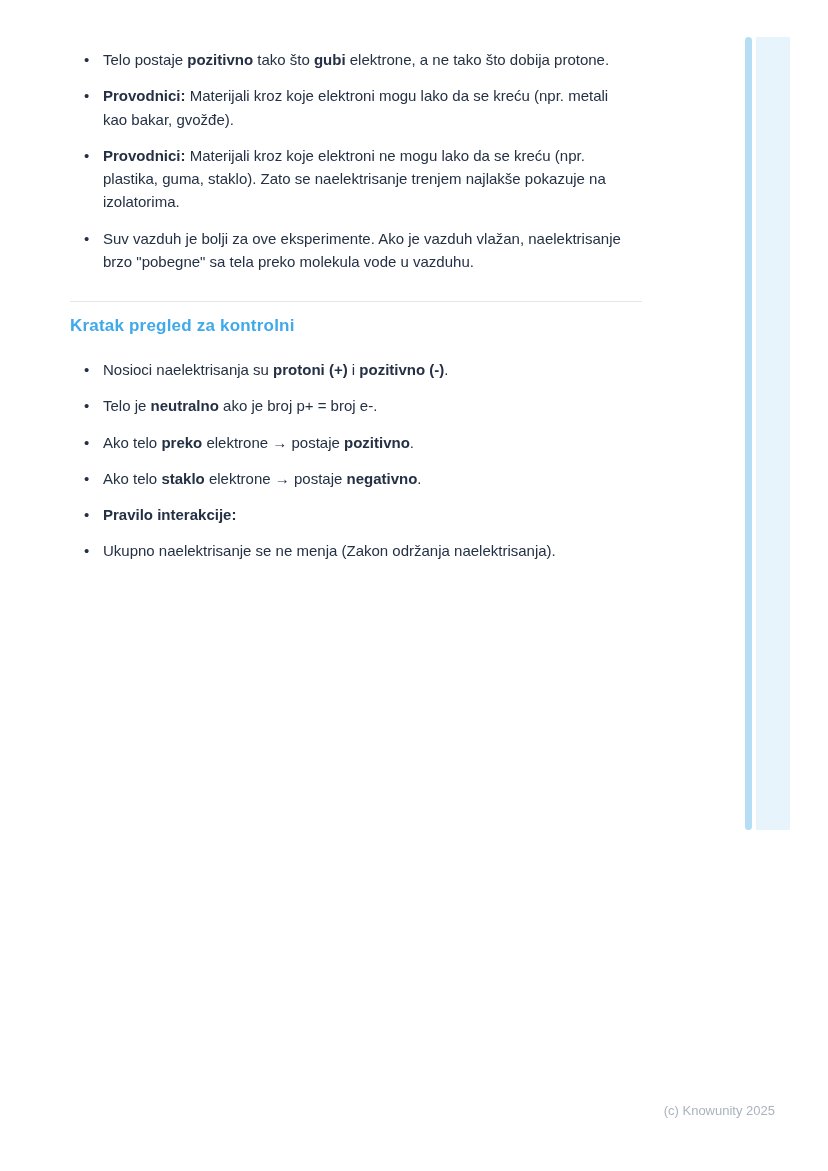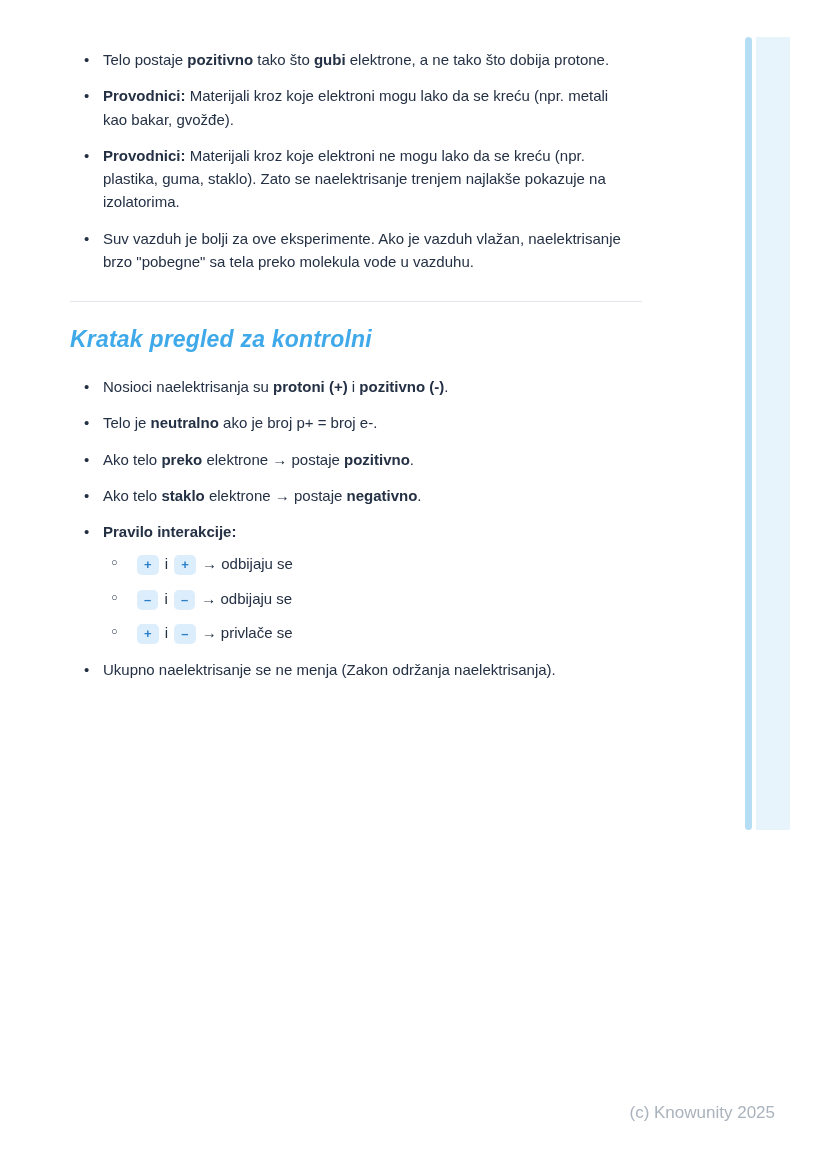--- a/index.html
+++ b/index.html
@@ -28,22 +28,22 @@
   ul.main > li::before{
     content:"\2022";position:absolute;left:6px;top:0;
     font-size:15px;color:var(--text);
   }
   .b{font-weight:700;}
   .divider{
     border:none;border-top:1px solid var(--divider);
     margin:28px 0 0 0;
   }
   .heading{
-    margin:24px 0 22px 0;font-size:23px;font-weight:700;
-    color:var(--heading);letter-spacing:.2px;font-style:italic;
+    margin:14px 0 22px 0;font-size:17px;font-weight:700;
+    color:var(--heading);letter-spacing:.2px;
   }
   ul.sublist{margin:10px 0 2px 0;padding:0;list-style:none;}
   ul.sublist > li{
     position:relative;padding-left:32px;margin-bottom:12px;
     font-size:15px;line-height:1.5;font-weight:400;
   }
   ul.sublist > li::before{
     content:"\25CB";position:absolute;left:8px;top:1px;
     font-size:11px;color:var(--text);
   }
@@ -56,45 +56,41 @@
   .accent-bar{
     position:absolute;top:37px;right:76px;width:7px;height:793px;
     background:var(--accent-bar);border-radius:4px;
   }
   .side-panel{
     position:absolute;top:37px;right:38px;width:34px;height:793px;
     background:var(--side-panel);
   }
   .footer{
     position:absolute;top:1103px;right:53px;
-    font-size:17px;color:var(--footer);
+    font-size:13px;color:var(--footer);
   }
 </style>
 </head>
 <body>
 
 <div class="page">
   <div class="content">
     <ul class="main">
         <li><span>Telo postaje </span><span class="b">pozitivno</span><span> tako što </span><span class="b">gubi</span><span> elektrone, a ne tako što dobija protone.</span></li>
         <li><span class="b">Provodnici:</span><span> Materijali kroz koje elektroni mogu lako da se kreću (npr. metali kao bakar, gvožđe).</span></li>
         <li><span class="b">Provodnici:</span><span> Materijali kroz koje elektroni ne mogu lako da se kreću (npr. plastika, guma, staklo). Zato se naelektrisanje trenjem najlakše pokazuje na izolatorima.</span></li>
         <li><span>Suv vazduh je bolji za ove eksperimente. Ako je vazduh vlažan, naelektrisanje brzo "pobegne" sa tela preko molekula vode u vazduhu.</span></li>
       </ul>
     <hr class="divider">
     <h2 class="heading">Kratak pregled za kontrolni</h2>
     <ul class="main">
         <li><span>Nosioci naelektrisanja su </span><span class="b">protoni (+)</span><span> i </span><span class="b">pozitivno (-)</span><span>.</span></li>
         <li><span>Telo je </span><span class="b">neutralno</span><span> ako je broj p+ = broj e-.</span></li>
         <li><span>Ako telo </span><span class="b">preko</span><span> elektrone → postaje </span><span class="b">pozitivno</span><span>.</span></li>
         <li><span>Ako telo </span><span class="b">staklo</span><span> elektrone → postaje </span><span class="b">negativno</span><span>.</span></li>
-        <li><span class="b">Pravilo interakcije:</span><ul class="sublist">
-            <li><span class="badge">+</span><span> i </span><span class="badge">+</span><span> → odbijaju se</span></li>
-            <li><span class="badge">–</span><span> i </span><span class="badge">–</span><span> → odbijaju se</span></li>
-            <li><span class="badge">+</span><span> i </span><span class="badge">–</span><span> → privlače se</span></li>
-          </ul></li>
+        <li><span class="b">Pravilo interakcije:</span></li>
         <li><span>Ukupno naelektrisanje se ne menja (Zakon održanja naelektrisanja).</span></li>
       </ul>
   </div>
   <div class="accent-bar"></div>
   <div class="side-panel"></div>
   <div class="footer">(c) Knowunity 2025</div>
 </div>
 
 </body></html>

